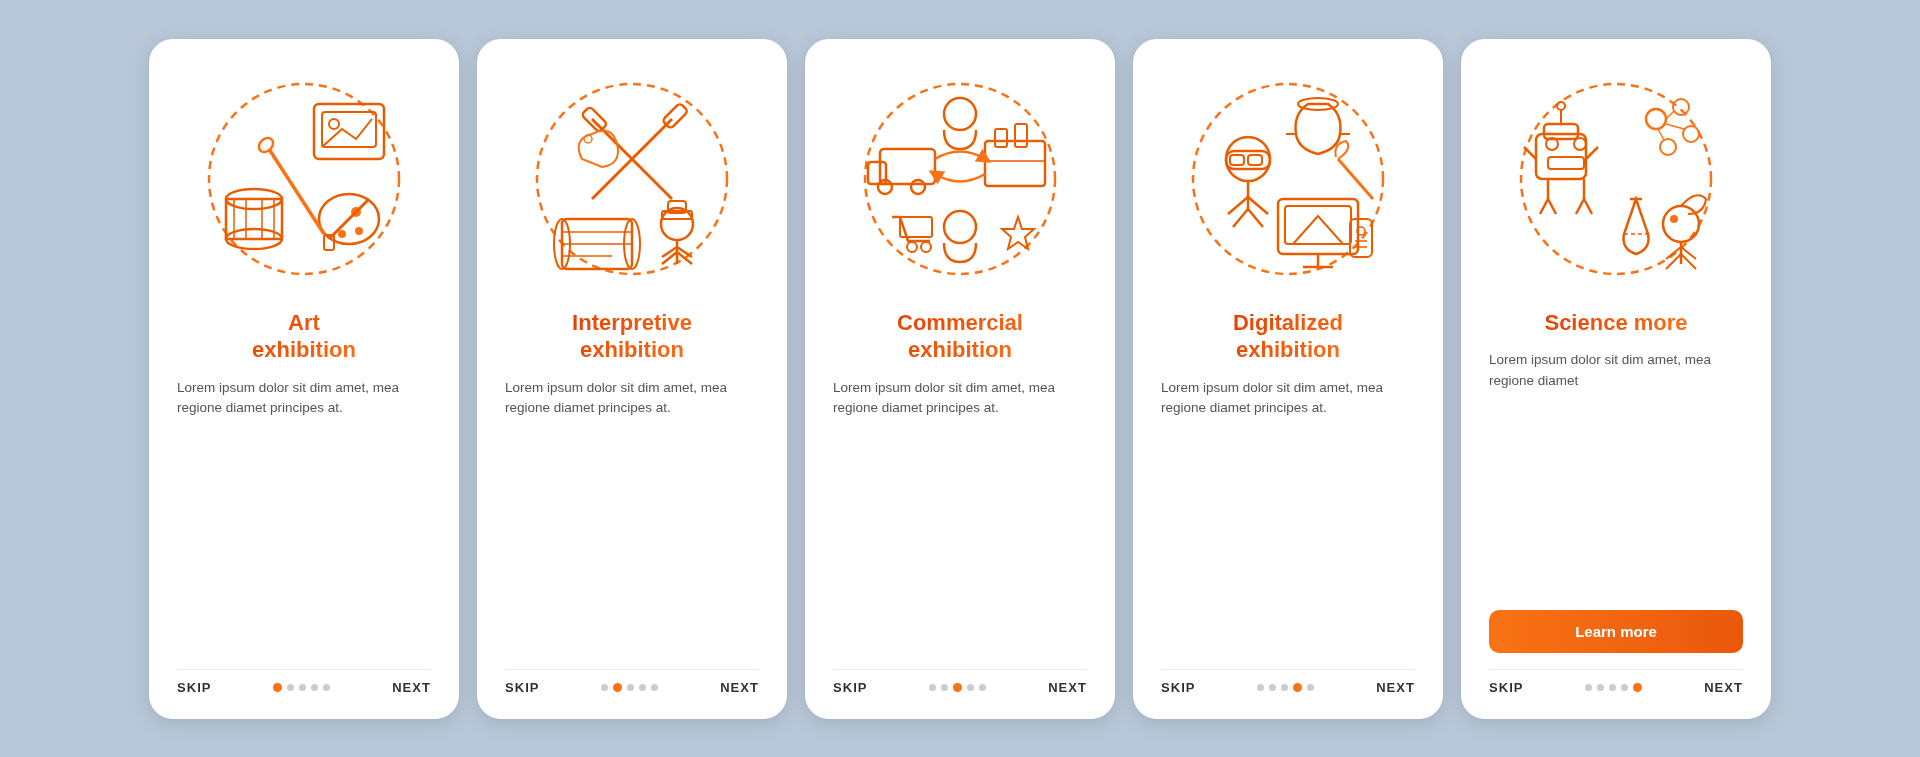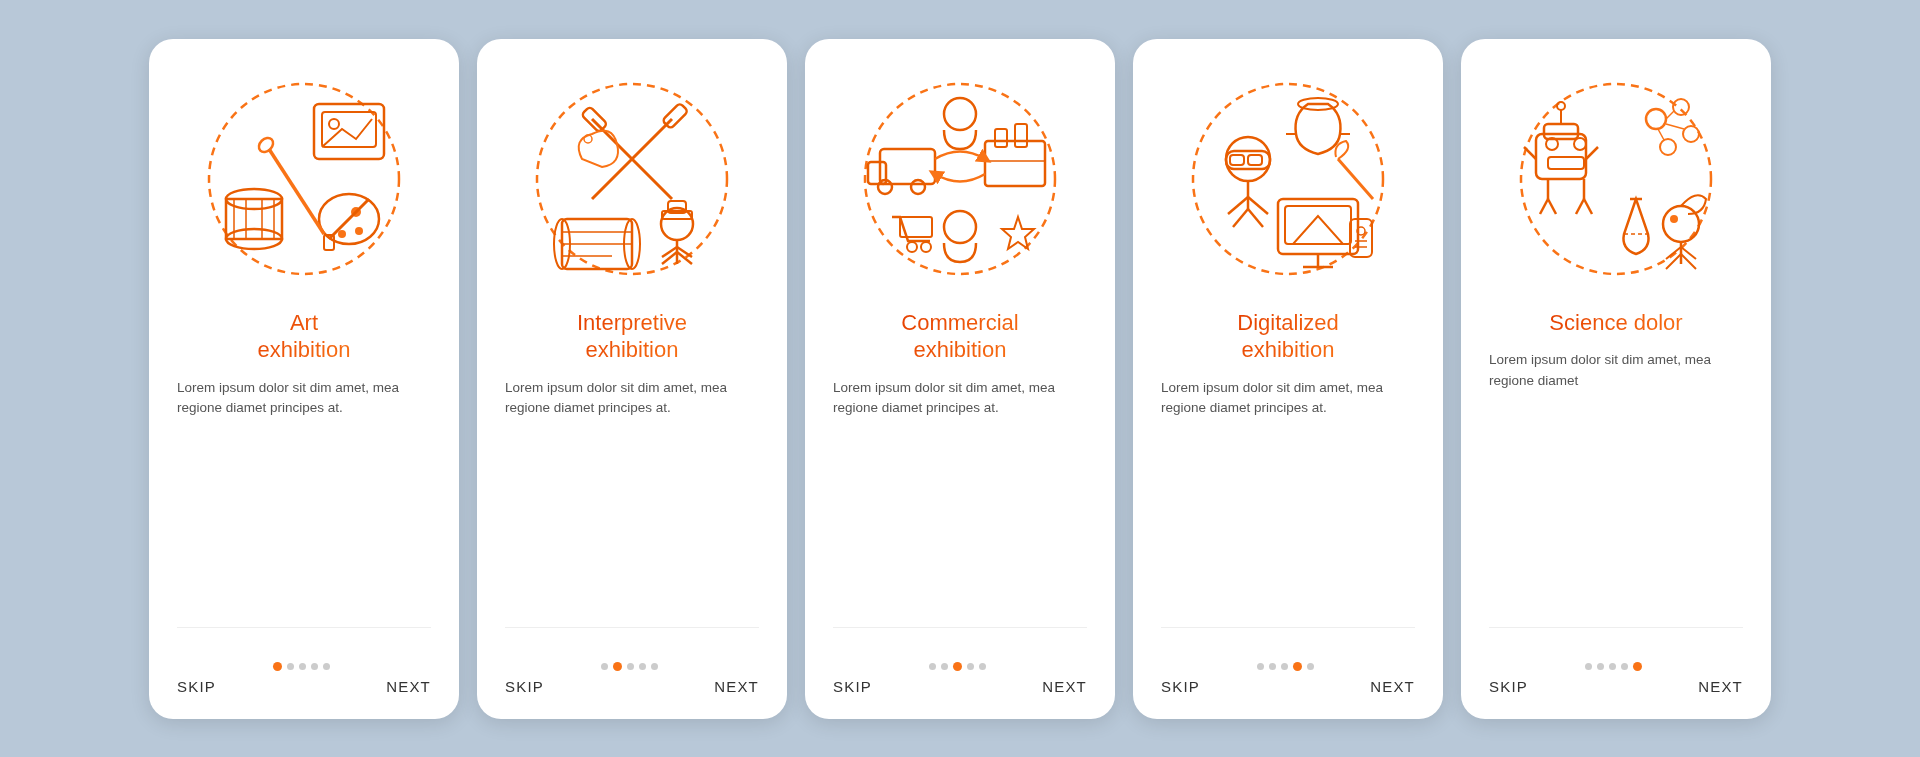--- a/index.html
+++ b/index.html
@@ -35,21 +35,21 @@
     }
     .illustration {
       width: 220px;
       height: 220px;
       margin-bottom: 20px;
       position: relative;
       flex-shrink: 0;
     }
     .card-title {
       font-size: 22px;
-      font-weight: 400;
+      font-weight: 700;
       text-align: center;
       margin-bottom: 14px;
       line-height: 1.25;
       background: linear-gradient(135deg, #e53e00, #f97316);
       -webkit-background-clip: text;
       -webkit-text-fill-color: transparent;
       background-clip: text;
     }
     .card-body {
       font-size: 13.5px;
@@ -80,27 +80,26 @@
     .nav-row {
       display: flex;
       align-items: center;
       justify-content: space-between;
       width: 100%;
       margin-top: 10px;
       padding-top: 10px;
       border-top: 1.5px solid #eee;
     }
     .nav-skip, .nav-next {
-      font-size: 15px;
-      font-weight: 400;
+      font-size: 13px;
+      font-weight: 700;
       letter-spacing: 0.08em;
       color: #333;
       cursor: pointer;
       text-transform: uppercase;
-      margin-top: 40px;
     }
     .dots {
       display: flex;
       gap: 5px;
       align-items: center;
     }
     .dot {
       width: 7px;
       height: 7px;
       border-radius: 50%;
@@ -363,23 +362,24 @@
         <circle cx="175" cy="155" r="18" stroke="#e85d00" stroke-width="2.5" fill="none"></circle>
         <path d="M175 137 Q190 120 200 130 Q198 145 182 145" stroke="#e85d00" stroke-width="2" fill="none"></path>
         <line x1="175" y1="173" x2="175" y2="195" stroke="#e85d00" stroke-width="2.5"></line>
         <line x1="175" y1="185" x2="160" y2="200" stroke="#e85d00" stroke-width="2"></line>
         <line x1="175" y1="185" x2="190" y2="200" stroke="#e85d00" stroke-width="2"></line>
         <line x1="175" y1="178" x2="160" y2="190" stroke="#e85d00" stroke-width="2"></line>
         <line x1="175" y1="178" x2="190" y2="190" stroke="#e85d00" stroke-width="2"></line>
         <circle cx="168" cy="150" r="4" fill="#f97316"></circle>
       </svg>
     </div>
-    <div class="card-title">Science dolor</div>
+    <div class="card-title">Science more</div>
     <div class="card-body">Lorem ipsum dolor sit dim amet, mea regione diamet</div>
     <div class="card-footer">
+      <button class="learn-more-btn">Learn more</button>
       <div class="nav-row">
         <span class="nav-skip">SKIP</span>
         <div class="dots">
           <div class="dot"></div>
           <div class="dot"></div>
           <div class="dot"></div>
           <div class="dot"></div>
           <div class="dot active"></div>
         </div>
         <span class="nav-next">NEXT</span>

